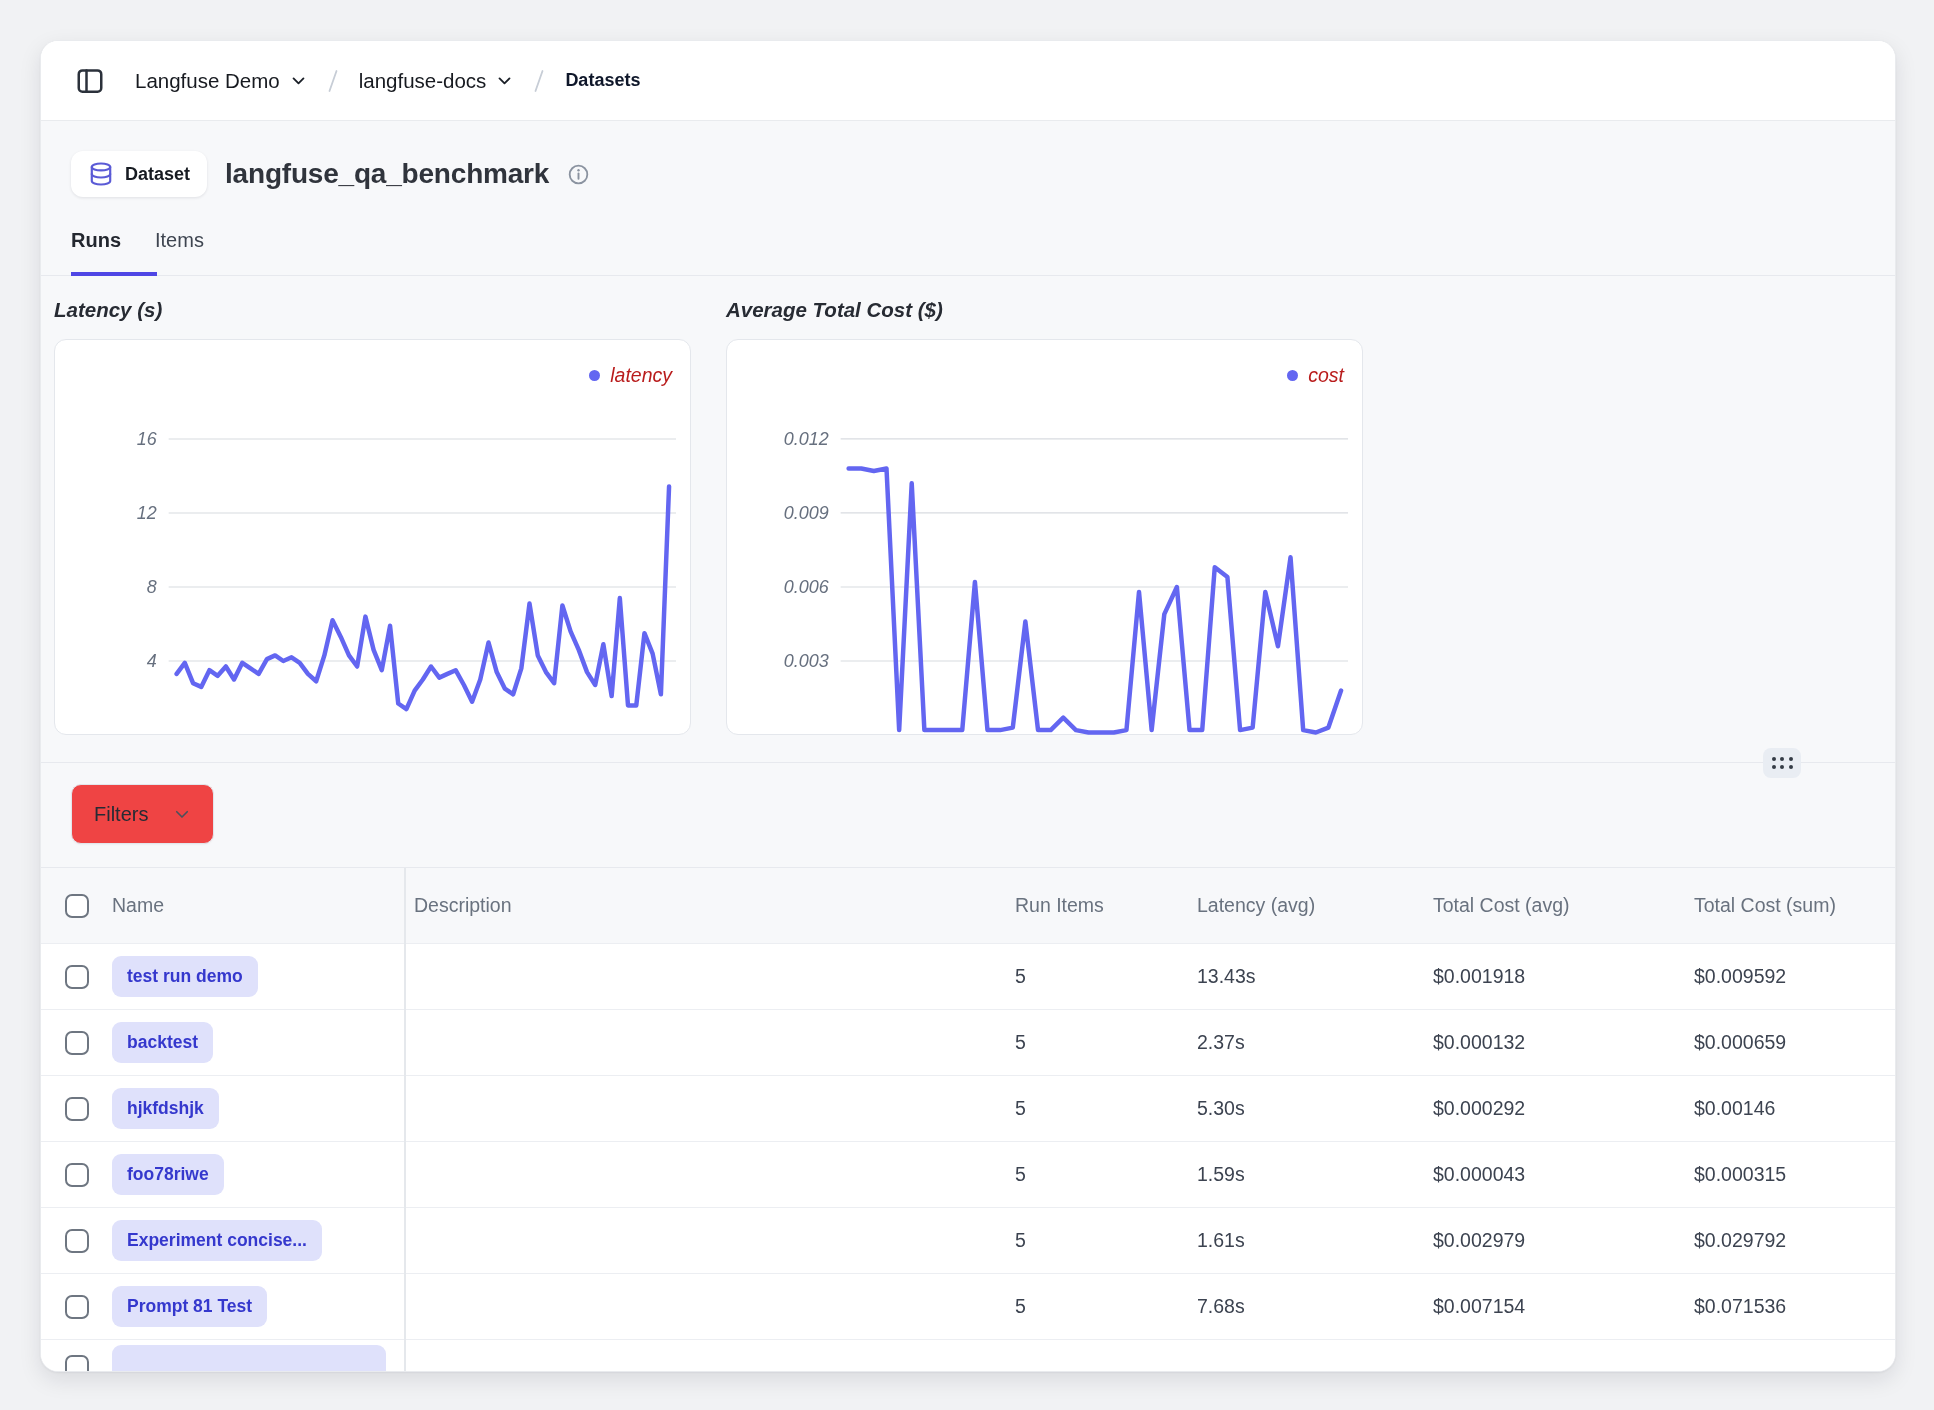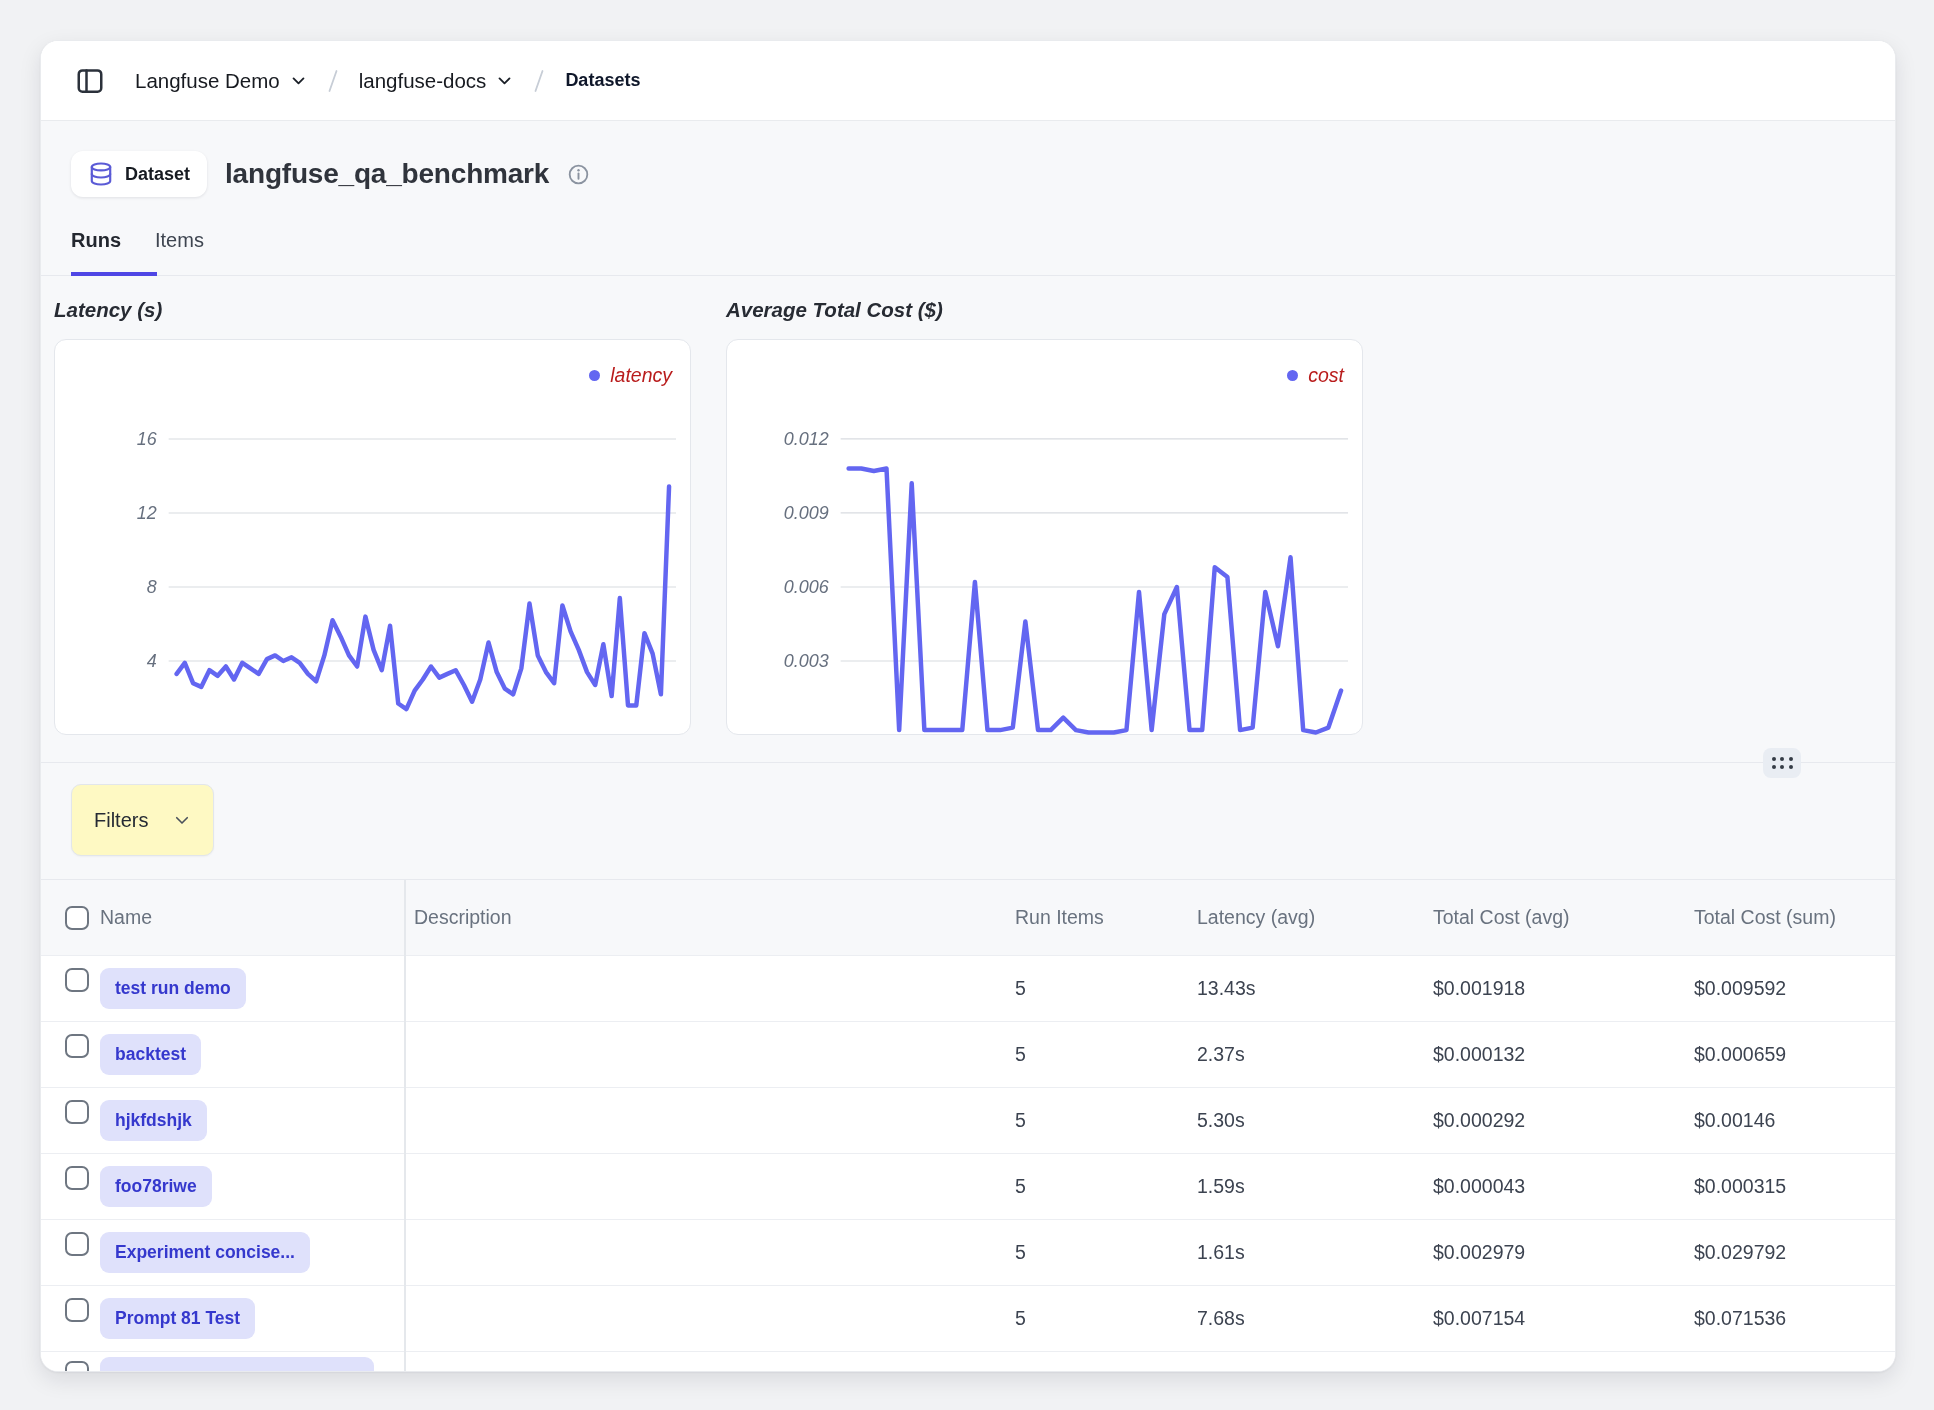--- a/index.html
+++ b/index.html
@@ -73,34 +73,34 @@
     position: absolute; right: 94px; top: -15px;
     width: 38px; height: 30px; border-radius: 8px; border: none;
     background: #e9edf3; cursor: grab;
     display: grid; grid-template-columns: repeat(3, 4px); grid-template-rows: repeat(2, 4px);
     gap: 4.5px; place-content: center;
   }
   .grid-handle i { width: 4px; height: 4px; border-radius: 50%; background: #343b46; }
   .filters-row { padding: 21px 0 0 30px; }
   .filters-btn {
     display: inline-flex; align-items: center; gap: 25px;
-    height: 72px; padding: 0 22px;
-    background: #fef9c3; border: 1px solid #e2e6eb; border-radius: 10px;
+    height: 60px; padding: 0 22px;
+    background: #ef4444; border: 1px solid #e2e6eb; border-radius: 10px;
     font-family: inherit; font-size: 20px; font-weight: 500; color: #262b34;
     cursor: pointer; box-shadow: 0 1px 2px rgba(16,24,40,.04);
   }
   
   .table { margin-top: 23px; position: relative; border-top: 1px solid #e7e9ee; }
   .col-divider { position: absolute; left: 363px; top: 0; width: 1.5px; height: 620px; background: #e5e8ec; }
   .thead, .tr { display: grid; grid-template-columns: 363px 611px 182px 236px 261px 1fr; align-items: center; }
   .thead { height: 75px; }
   .th { font-size: 19.5px; font-weight: 500; color: #69727f; }
   .tr { height: 66px; background: #fff; border-top: 1px solid #eceef2; }
   .td { font-size: 19.5px; color: #3c4350; }
-  .name-cell { display: flex; align-items: flex-start; gap: 11px; padding-left: 24px; }
+  .name-cell { display: flex; align-items: center; gap: 23px; padding-left: 24px; }
   .desc { padding-left: 10px; }
   .checkbox {
     width: 24px; height: 24px; flex: none;
     border: 2px solid #6e7681; border-radius: 7px; background: #fff; cursor: pointer;
   }
   .badge {
     display: inline-block; background: #dfe1fb; color: #3538cd;
     font-size: 17.5px; font-weight: 700; padding: 10px 15px; border-radius: 9px;
     cursor: pointer; white-space: nowrap;
   }

